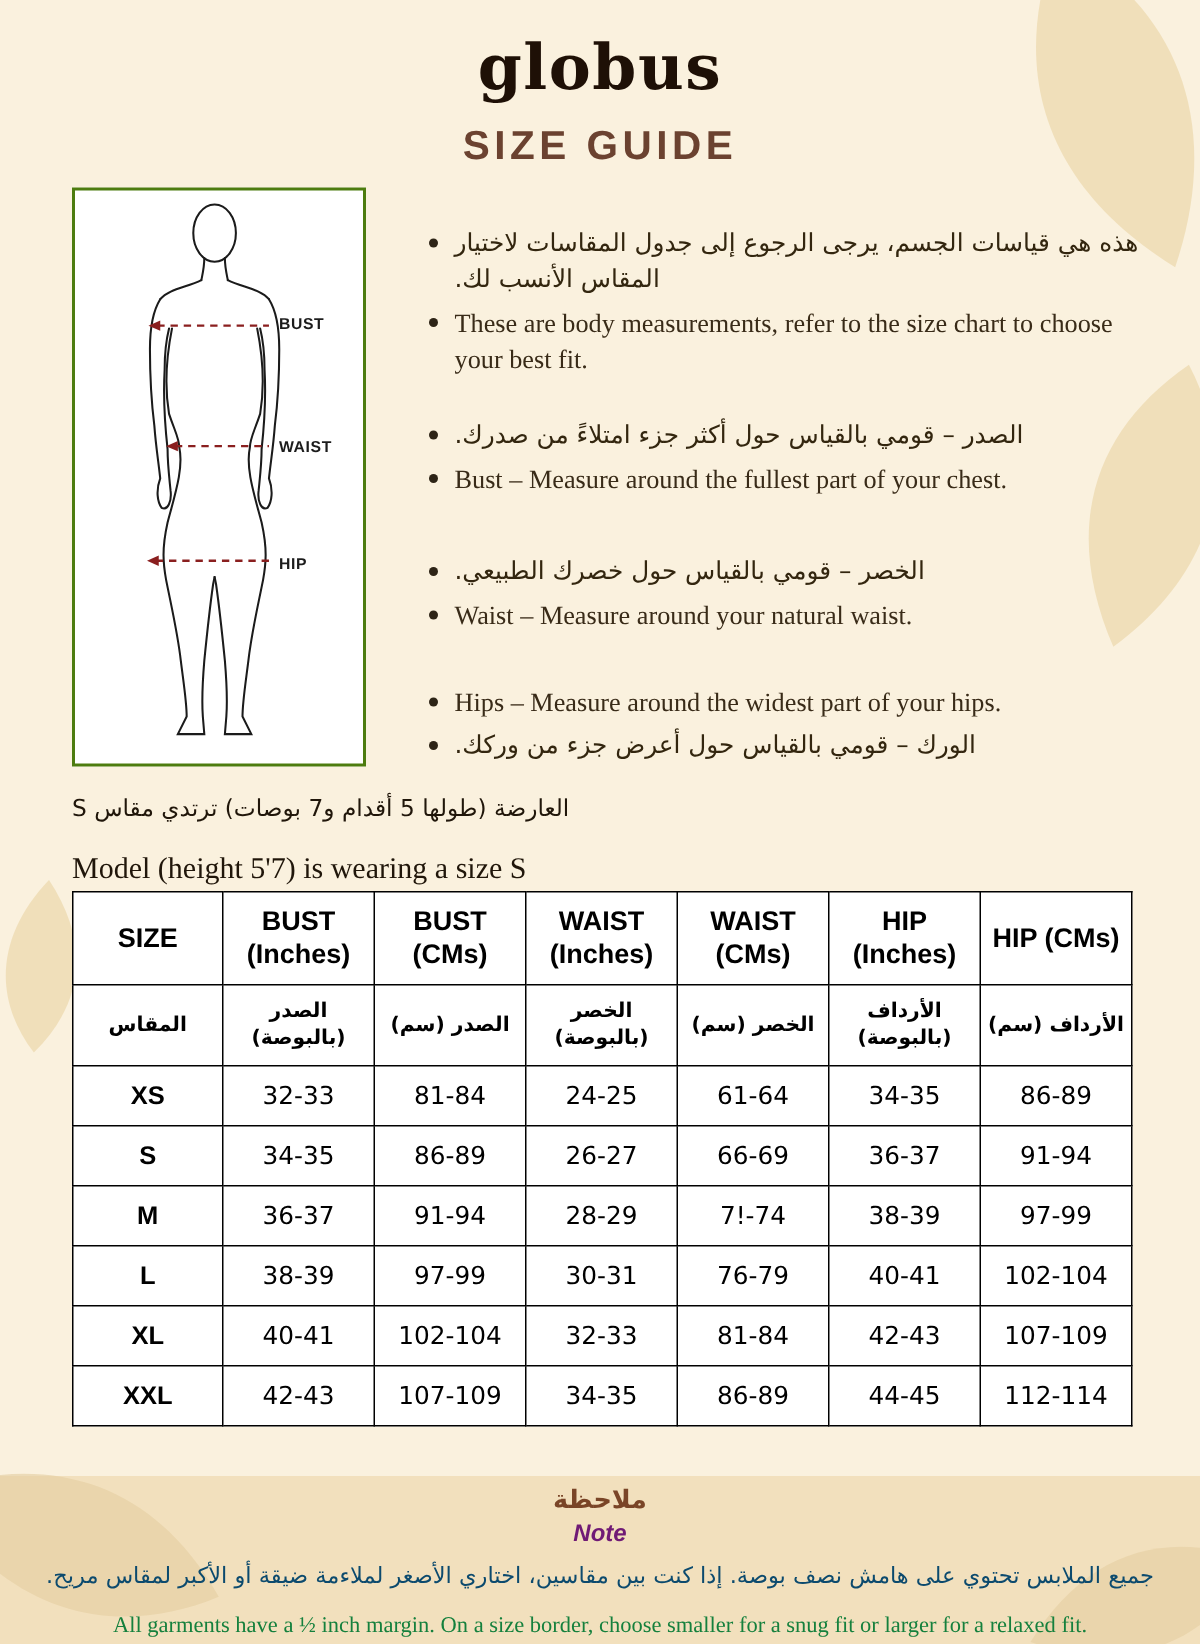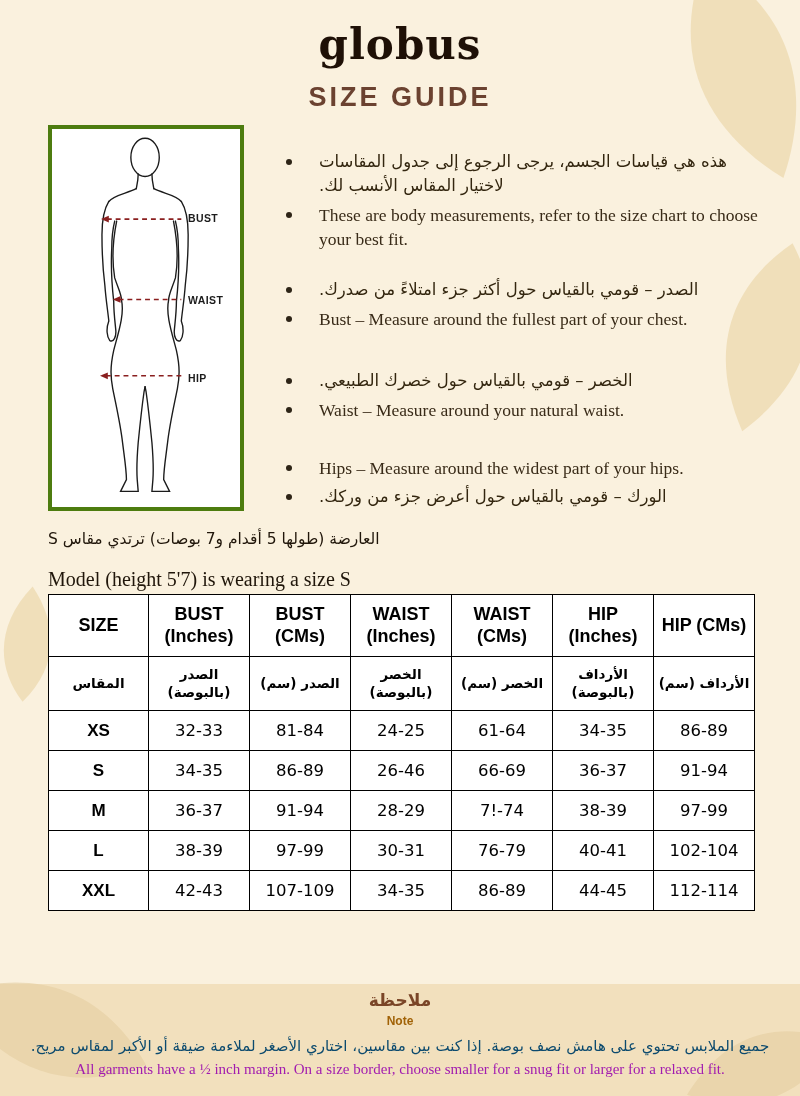--- a/index.html
+++ b/index.html
@@ -8,52 +8,52 @@
 
   .page { position:relative; width:800px; height:1096px; background:#faf1de; overflow:hidden; }
 
   .leaf { position:absolute; z-index:1; pointer-events:none; }
   .leaf svg { display:block; width:100%; height:100%; }
 
   .header { position:relative; z-index:2; text-align:center; padding-top:24px; }
   .logo { font-family:"DejaVu Serif", serif; font-weight:700; font-size:42px; letter-spacing:1px; color:#1e1006; line-height:1.0; }
   .guide-title { margin-top:16px; font-family:"Liberation Sans", sans-serif; font-weight:700; font-size:27px; letter-spacing:3px; color:#6b4230; }
 
-  .figure-box { position:absolute; z-index:2; left:48px; top:125px; width:196px; height:386px; background:#ffffff; border:4px solid #4d7c0f; }
+  .figure-box { position:absolute; z-index:2; left:48px; top:125px; width:196px; height:386px; background:#ffffff; border:2px solid #4d7c0f; }
   .fig-label { position:absolute; font-family:"Liberation Sans", sans-serif; font-weight:700; font-size:10.5px; letter-spacing:.4px; color:#1c1c1c; }
   .fig-label.bust  { left:136px; top:83px; }
   .fig-label.waist { left:136px; top:165px; }
   .fig-label.hip   { left:136px; top:243px; }
 
   .bullets { position:absolute; z-index:2; left:286px; top:150px; width:478px; }
   .bullet-group { margin-bottom:27px; }
   .bullet-group.g2 { margin-bottom:38px; }
   .bullet-group.g3 { margin-bottom:34px; }
-  .bullet-line { display:flex; gap:27px; margin-bottom:5px; }
+  .bullet-line { display:flex; gap:11px; margin-bottom:5px; }
   .dot { width:6px; height:6px; border-radius:50%; background:#2d2416; margin-top:9px; flex:none; }
   .txt-ar { font-family:"DejaVu Sans", sans-serif; font-size:16.5px; line-height:24px; color:#33260f; direction:rtl; text-align:left; }
   .txt-en { font-family:"Liberation Serif", serif; font-size:17.5px; line-height:24px; color:#392b18; }
 
   .model-note { position:absolute; z-index:2; left:48px; top:530px; }
   .model-ar { font-family:"DejaVu Sans", sans-serif; font-size:15.5px; color:#20160a; direction:rtl; text-align:left; margin-bottom:20px; }
   .model-en { font-family:"Liberation Serif", serif; font-size:20px; color:#20160a; }
 
   table.size-chart { position:absolute; z-index:2; left:48px; top:594px; width:706px; border-collapse:collapse; background:#ffffff; border:1.5px solid #000; table-layout:fixed; }
   .size-chart th, .size-chart td { border:1px solid #000; text-align:center; vertical-align:middle; padding:2px; }
   .size-chart thead tr.en th { height:62px; font-family:"Liberation Sans", sans-serif; font-weight:700; font-size:18px; line-height:1.2; color:#000; }
   .size-chart thead tr.ar th { height:54px; font-family:"DejaVu Sans", sans-serif; font-weight:700; font-size:13.5px; line-height:1.3; color:#000; direction:rtl; }
   .size-chart tbody td { height:40px; font-family:"DejaVu Sans", sans-serif; font-size:16.5px; color:#000; }
   .size-chart tbody td.size-col { font-weight:700; font-size:17px; font-family:"Liberation Sans", sans-serif; }
 
   .footer-band { position:absolute; z-index:0; left:0; top:984px; width:800px; height:112px; background:#f2e0bd; }
   .footer-content { position:absolute; z-index:2; left:0; top:990px; width:800px; text-align:center; }
   .note-title-ar { font-family:"DejaVu Sans", sans-serif; font-weight:700; font-size:17px; color:#7a4527; }
-  .note-title-en { font-family:"Liberation Sans", sans-serif; font-weight:700; font-size:12px; color:#a16207; margin-top:4px; }
+  .note-title-en { font-family:"Liberation Sans", sans-serif; font-weight:700; font-size:16px; color:#701a75; margin-top:4px;font-style:italic; }
   .note-body-ar { font-family:"DejaVu Sans", sans-serif; font-size:15px; color:#0c4a6e; margin-top:9px; direction:rtl; }
-  .note-body-en { font-family:"Liberation Serif", serif; font-size:15px; color:#a21caf; margin-top:6px; }
+  .note-body-en { font-family:"Liberation Serif", serif; font-size:15px; color:#15803d; margin-top:17px; }
 </style>
 </head>
 <body>
 
 <div class="page">
 
   <div class="leaf" style="right:-38px; top:-28px; width:190px; height:190px; transform:rotate(115deg);">
     <svg viewBox="0 0 100 100">
         <path d="M8 92 C10 45 40 12 94 6 C88 58 58 88 8 92 Z" fill="#f0dfba"></path>
       </svg>
@@ -199,21 +199,21 @@
         <td>81-84</td>
         <td>24-25</td>
         <td>61-64</td>
         <td>34-35</td>
         <td>86-89</td>
       </tr>
       <tr>
         <td class="size-col">S</td>
         <td>34-35</td>
         <td>86-89</td>
-        <td>26-46</td>
+        <td>26-27</td>
         <td>66-69</td>
         <td>36-37</td>
         <td>91-94</td>
       </tr>
       <tr>
         <td class="size-col">M</td>
         <td>36-37</td>
         <td>91-94</td>
         <td>28-29</td>
         <td>7!-74</td>
@@ -223,20 +223,29 @@
       <tr>
         <td class="size-col">L</td>
         <td>38-39</td>
         <td>97-99</td>
         <td>30-31</td>
         <td>76-79</td>
         <td>40-41</td>
         <td>102-104</td>
       </tr>
       <tr>
+        <td class="size-col">XL</td>
+        <td>40-41</td>
+        <td>102-104</td>
+        <td>32-33</td>
+        <td>81-84</td>
+        <td>42-43</td>
+        <td>107-109</td>
+      </tr>
+      <tr>
         <td class="size-col">XXL</td>
         <td>42-43</td>
         <td>107-109</td>
         <td>34-35</td>
         <td>86-89</td>
         <td>44-45</td>
         <td>112-114</td>
       </tr>
     </tbody>
   </table>

